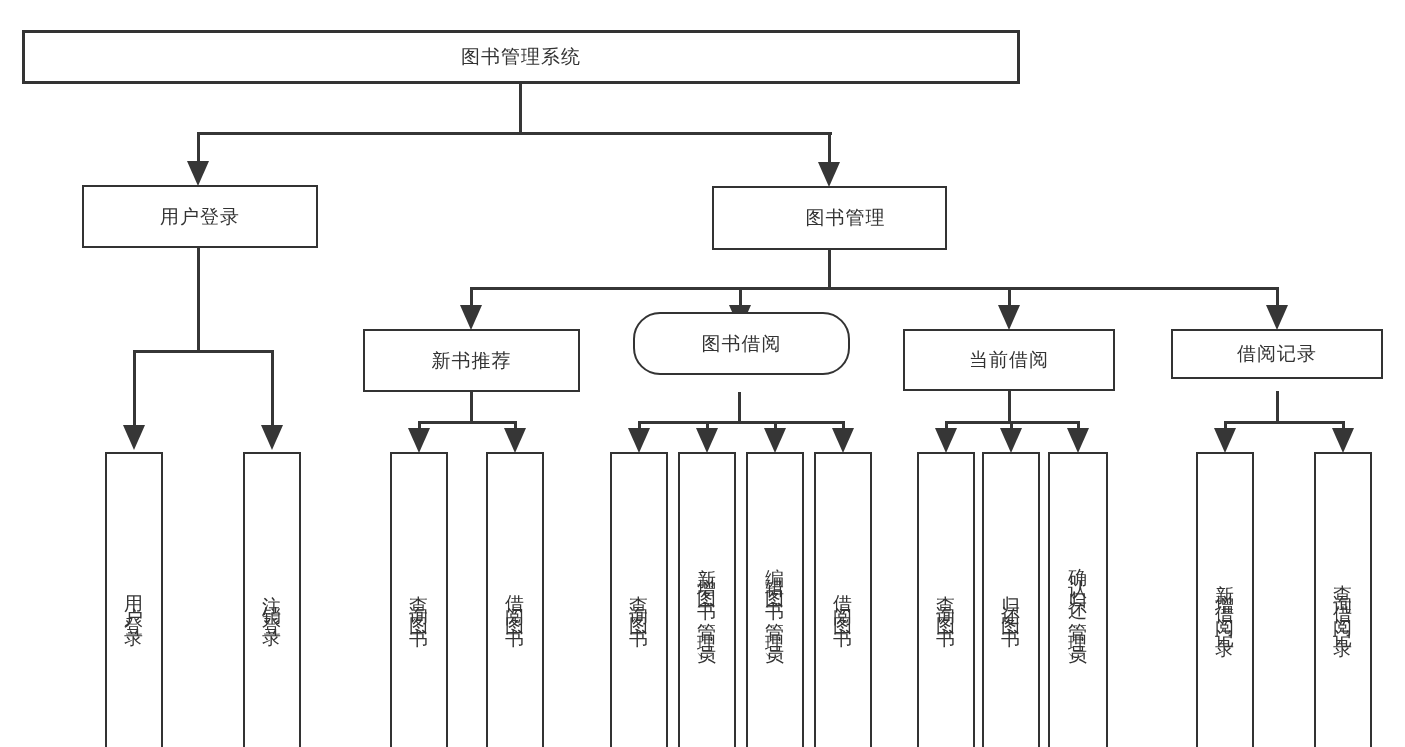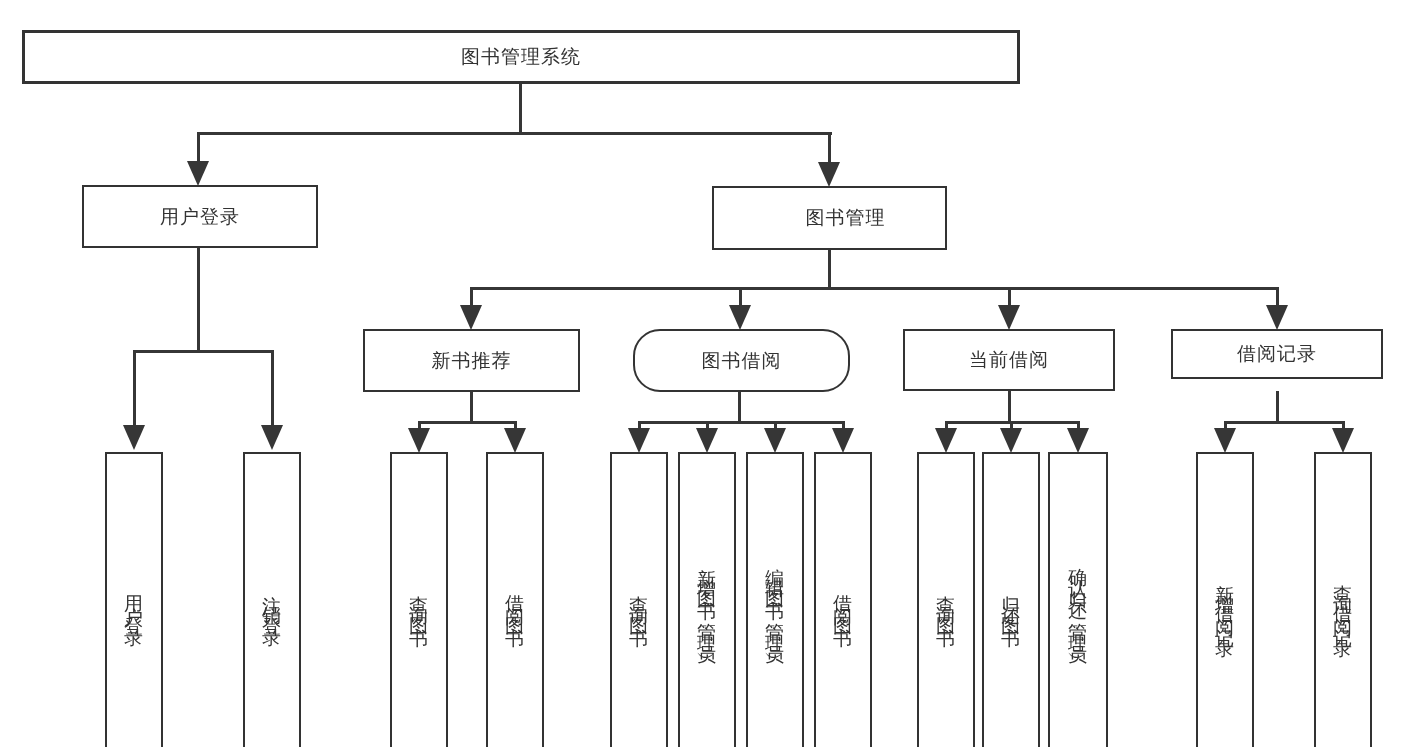--- a/index.html
+++ b/index.html
@@ -69,21 +69,21 @@
   <div class="box" style="left:82px; top:169px; width:236px; height:63px;">
     <span>用户登录</span>
   </div>
   <div class="box" style="left:712px; top:170px; width:235px; height:64px;padding-left:32px;">
     <span>图书管理</span>
   </div>
 
   <div class="box" style="left:363px; top:313px; width:217px; height:63px;">
     <span>新书推荐</span>
   </div>
-  <div class="box" style="left:633px; top:313px; width:217px; height:63px;border-radius:27px;">
+  <div class="box" style="left:633px; top:296px; width:217px; height:63px;border-radius:27px;">
     <span>图书借阅</span>
   </div>
   <div class="box" style="left:903px; top:313px; width:212px; height:62px;">
     <span>当前借阅</span>
   </div>
   <div class="box" style="left:1171px; top:313px; width:212px; height:50px;">
     <span>借阅记录</span>
   </div>
 
   <div class="box leaf" style="left:105px; top:436px; width:58px; height:300px;">

